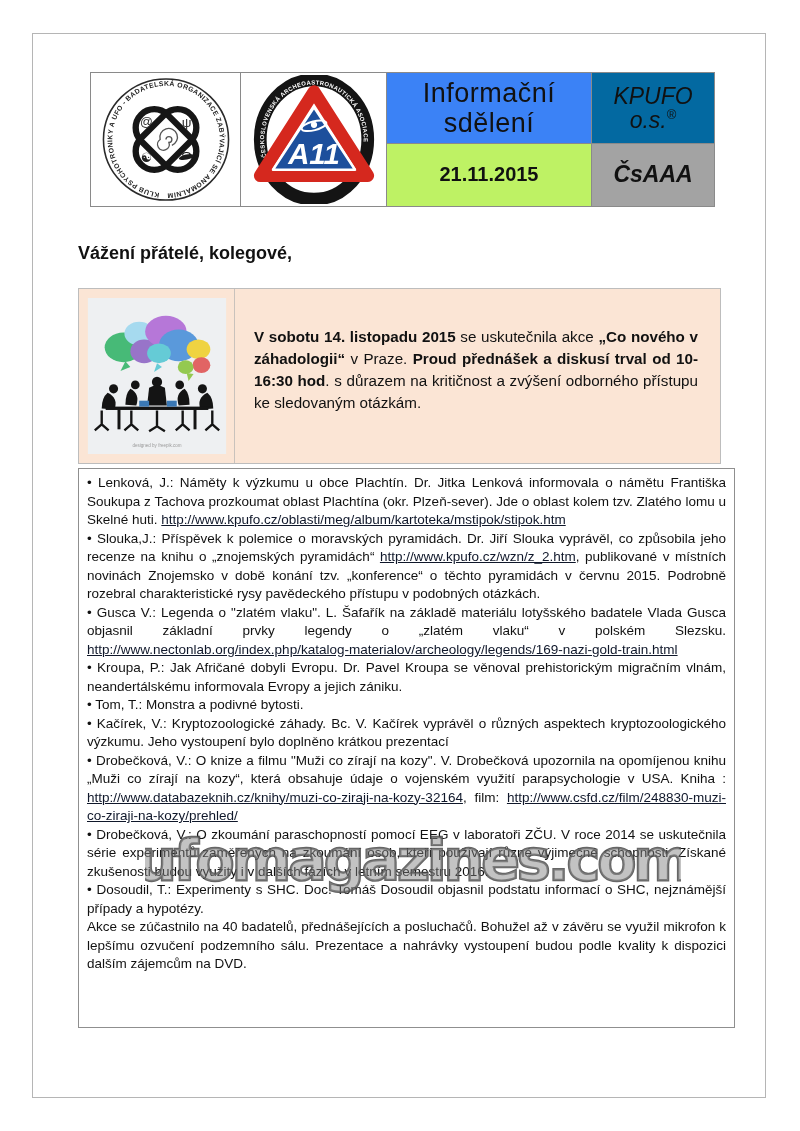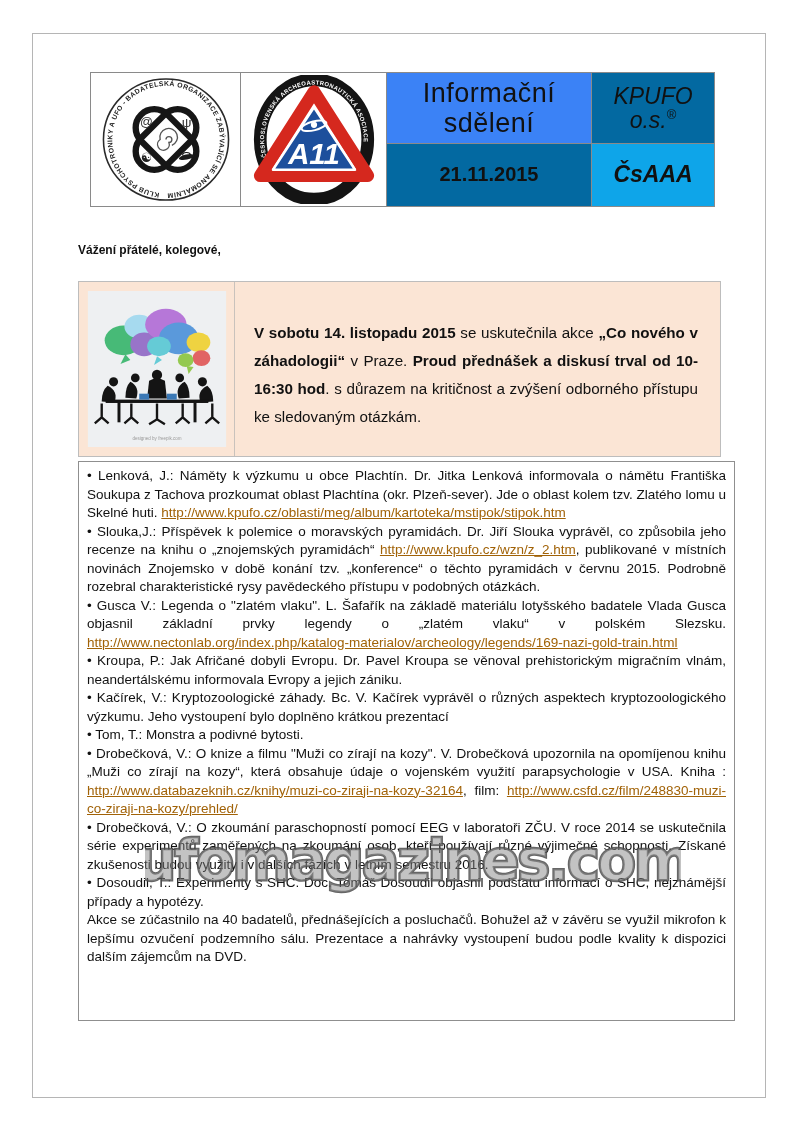--- a/index.html
+++ b/index.html
@@ -7,36 +7,36 @@
   .page{position:absolute;left:32px;top:33px;width:732px;height:1063px;border:1px solid #b5b5b5;background:#fff;}
 
   
   table.masthead{border-collapse:collapse;margin:38px 0 0 57px;table-layout:fixed;}
   table.masthead td{border:1px solid #8a8a8a;padding:0;text-align:center;vertical-align:middle;overflow:hidden;}
   td.logo-cell1{width:149px;height:133px;background:#fff;}
   td.logo-cell2{width:145px;background:#fff;}
   td.title-cell{width:204px;height:69px;background:#3b82f6;font-size:27px;font-weight:normal;line-height:1.12;letter-spacing:.5px;}
   td.org-cell{width:122px;background:#0369a1;font-size:23px;font-weight:normal;font-style:italic;line-height:1.05;}
   td.org-cell sup{font-size:13px;font-style:normal;}
-  td.date-cell{height:62px;background:#0369a1;font-size:20px;font-weight:bold;}
-  td.org-cell2{background:#0ea5e9;font-size:23px;font-weight:bold;font-style:italic;margin-top:44px;}
+  td.date-cell{height:62px;background:#bef264;font-size:20px;font-weight:bold;}
+  td.org-cell2{background:#a3a3a3;font-size:23px;font-weight:bold;font-style:italic;margin-top:44px;}
 
-  .greeting{margin:36px 0 0 45px;font-size:12px;font-weight:bold;}
+  .greeting{margin:36px 0 0 45px;font-size:18px;font-weight:bold;}
 
   
   .event-box{margin:24px 0 0 45px;width:641px;background:#fbe5d5;border:1px solid #bdbdbd;display:flex;min-height:174px;}
   .event-img{width:156px;border-right:1px solid #c9c2bc;padding:9px 6px 6px 8px;box-sizing:border-box;flex:none;}
   .event-img svg{display:block;}
-  .event-text{flex:1;padding:37px 22px 10px 19px;font-size:15.2px;line-height:28px;text-align:justify;}
+  .event-text{flex:1;padding:37px 22px 10px 19px;font-size:15.2px;line-height:22px;text-align:justify;}
 
   
   .report-box{position:relative;margin:4px 0 0 45px;width:639px;min-height:546px;border:1px solid #8f8f8f;padding:5px 8px 7px 8px;box-sizing:content-box;font-size:13.5px;line-height:18.5px;text-align:justify;}
   .para{margin:0;}
   .bld{font-weight:bold;}
-  a.lnk{color:#a16207;overflow-wrap:anywhere;}
+  a.lnk{color:#0f172a;overflow-wrap:anywhere;}
 
   
   svg.watermark{position:absolute;left:112px;top:784px;width:536px;height:86px;pointer-events:none;}
   svg.watermark text{font-family:"DejaVu Sans",sans-serif;font-weight:bold;font-size:57px;letter-spacing:-3px;
     fill:rgba(125,125,125,0.55);stroke:#4c4c4c;stroke-width:2.4px;paint-order:stroke;opacity:.85;}
 
   .logo-svg{display:block;margin:0 auto;}
 </style>
 </head>
 <body>
@@ -147,22 +147,22 @@
       </svg>
     </div>
     <div class="event-text"><span class="bld">V sobotu 14. listopadu 2015</span><span> se uskutečnila akce </span><span class="bld">„Co nového v záhadologii“</span><span> v Praze.  </span><span class="bld">Proud přednášek a diskusí trval od 10-16:30 hod</span><span>. s důrazem na kritičnost a zvýšení odborného přístupu ke sledovaným otázkám.</span></div>
   </div>
 
   <div class="report-box">
       <div class="para"><span>• Lenková, J.: Náměty k výzkumu u obce Plachtín. Dr. Jitka Lenková informovala o námětu Františka Soukupa z Tachova prozkoumat oblast Plachtína (okr. Plzeň-sever). Jde o oblast kolem tzv. Zlatého lomu u Skelné huti. </span><a href="#" class="lnk">http://www.kpufo.cz/oblasti/meg/album/kartoteka/mstipok/stipok.htm</a></div>
       <div class="para"><span>• Slouka,J.: Příspěvek k polemice o moravských pyramidách. Dr. Jiří Slouka vyprávěl, co způsobila jeho recenze na knihu o „znojemských pyramidách“ </span><a href="#" class="lnk">http://www.kpufo.cz/wzn/z_2.htm</a><span>, publikované v místních novinách Znojemsko v době konání tzv. „konference“ o těchto pyramidách v červnu 2015. Podrobně rozebral charakteristické rysy pavědeckého přístupu v podobných otázkách.</span></div>
       <div class="para"><span>• Gusca V.: Legenda o "zlatém vlaku". L. Šafařík na základě materiálu lotyšského badatele Vlada Gusca objasnil základní prvky legendy o „zlatém vlaku“ v polském Slezsku. </span><a href="#" class="lnk">http://www.nectonlab.org/index.php/katalog-materialov/archeology/legends/169-nazi-gold-train.html</a></div>
       <div class="para"><span>• Kroupa, P.: Jak Afričané dobyli Evropu. Dr. Pavel Kroupa se věnoval prehistorickým migračním vlnám, neandertálskému informovala Evropy a jejich zániku.</span></div>
+      <div class="para"><span>• Tom, T.: Monstra a podivné bytosti.</span></div>
       <div class="para"><span>• Kačírek, V.: Kryptozoologické záhady. Bc. V. Kačírek vyprávěl o různých aspektech kryptozoologického výzkumu. Jeho vystoupení bylo doplněno krátkou prezentací</span></div>
-      <div class="para"><span>• Tom, T.: Monstra a podivné bytosti.</span></div>
       <div class="para"><span>• Drobečková, V.: O knize a filmu "Muži co zírají na kozy". V. Drobečková upozornila na opomíjenou knihu „Muži co zírají na kozy“, která obsahuje údaje o vojenském využití parapsychologie v USA. Kniha : </span><a href="#" class="lnk">http://www.databazeknih.cz/knihy/muzi-co-ziraji-na-kozy-32164</a><span>, film: </span><a href="#" class="lnk">http://www.csfd.cz/film/248830-muzi-co-ziraji-na-kozy/prehled/</a></div>
       <div class="para"><span>• Drobečková, V.: O zkoumání paraschopností pomocí EEG v laboratoři ZČU. V roce 2014 se uskutečnila série experimentů zaměřených na zkoumání osob, kteří používají různé výjimečné schopnosti. Získané zkušenosti budou využity i v dalších fázích v letním semestru 2016.</span></div>
       <div class="para"><span>• Dosoudil, T.: Experimenty s SHC. Doc. Tomáš Dosoudil objasnil podstatu informací o SHC, nejznámější případy a hypotézy.</span></div>
       <div class="para"><span>Akce se zúčastnilo na 40 badatelů, přednášejících a posluchačů. Bohužel až v závěru se využil mikrofon k lepšímu ozvučení podzemního sálu.  Prezentace a nahrávky vystoupení budou podle kvality k dispozici dalším zájemcům na DVD.</span></div>
     </div>
 
   <svg class="watermark" viewBox="0 0 536 86">
     <text x="268" y="62" text-anchor="middle">ufomagazines.com</text>
   </svg>
 

